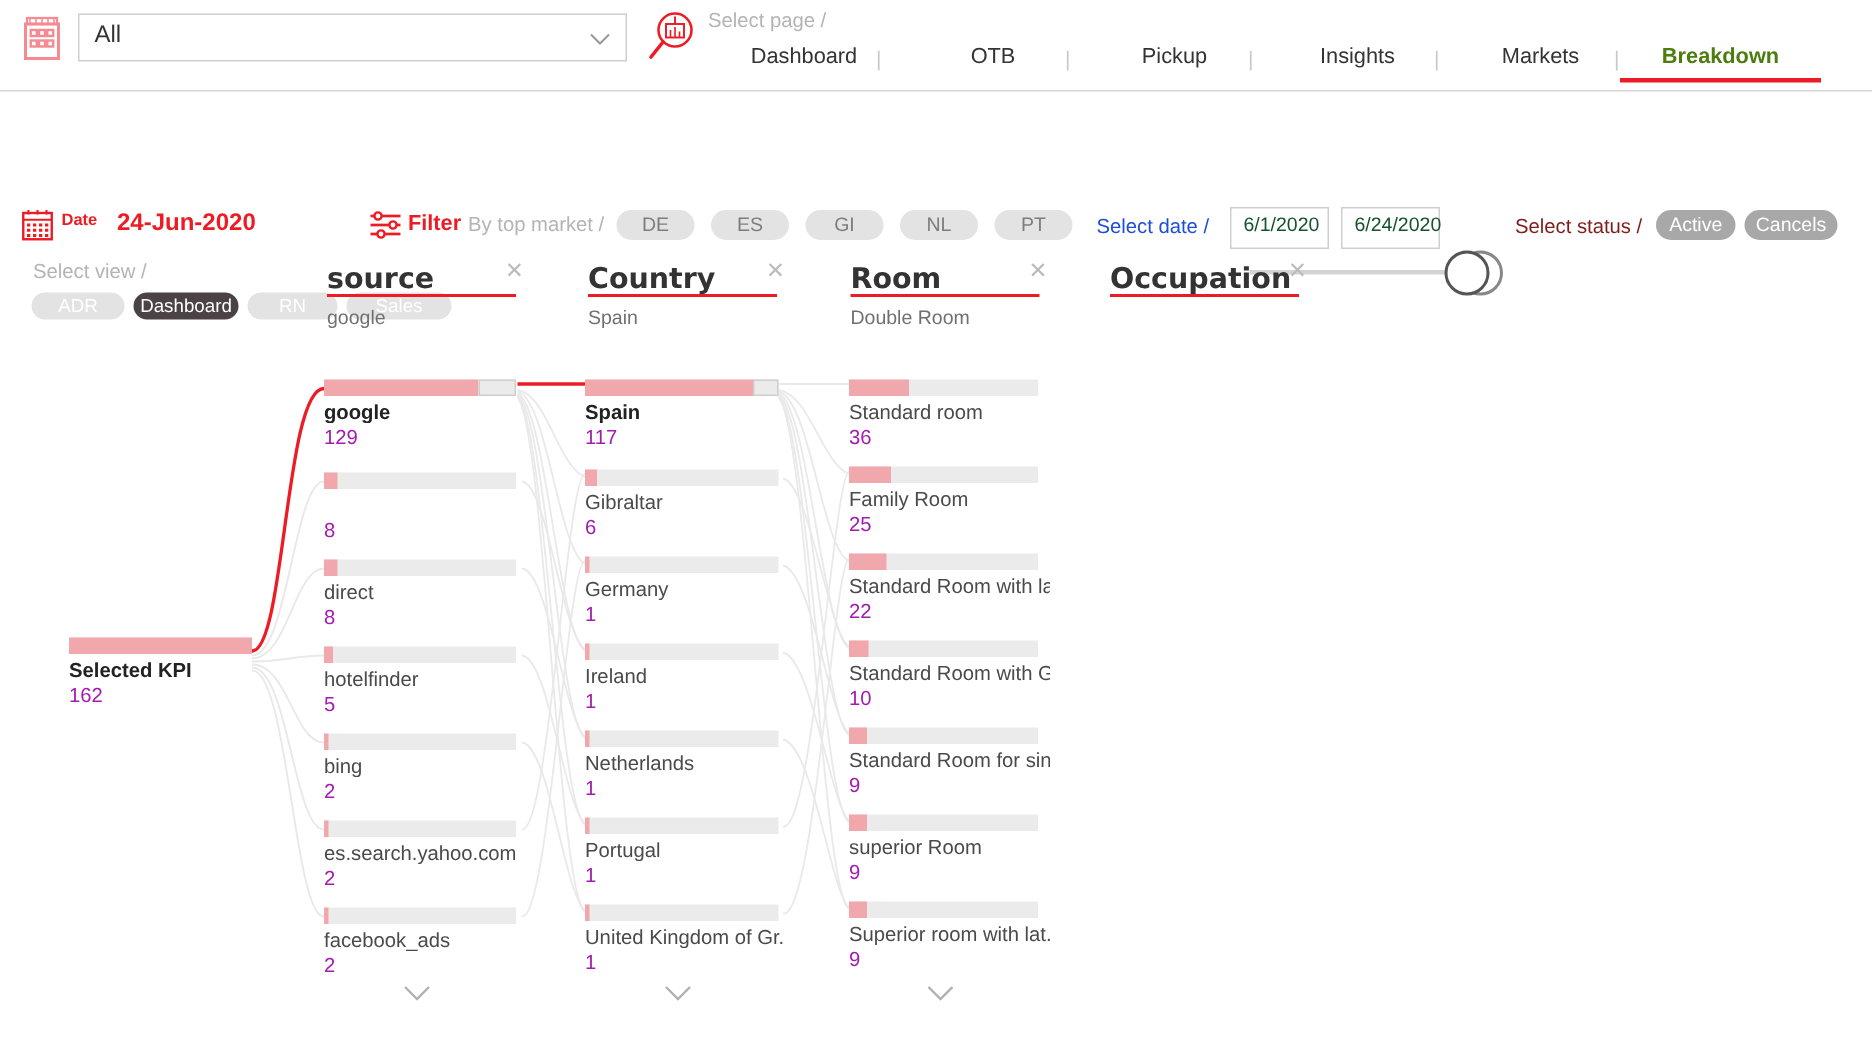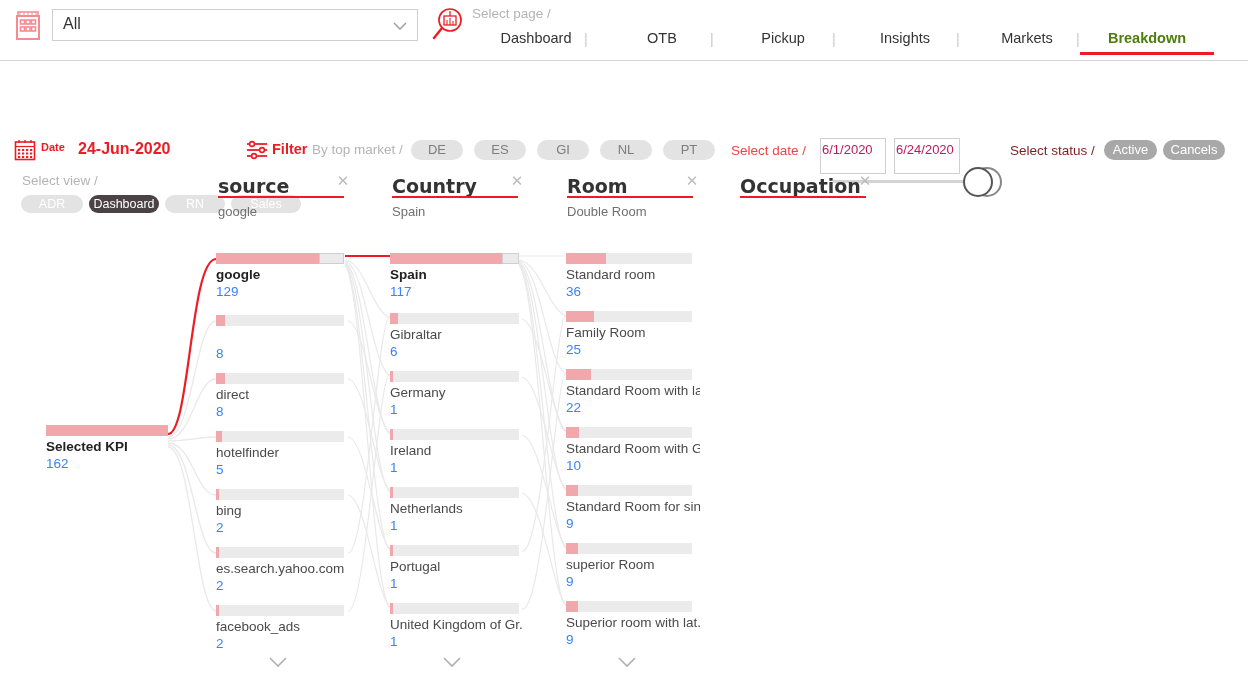--- a/index.html
+++ b/index.html
@@ -79,27 +79,27 @@
   }
   .pill {
     position: absolute; top: 79px; height: 20px;
     border-radius: 10px; background: #e3e3e3;
     font-size: 13px; color: #7d7d7d;
     text-align: center; line-height: 20px;
     cursor: pointer;
   }
   #select-date-label {
     position: absolute; left: 731px; top: 82px;
-    font-size: 13.5px; color: #ef4444;
+    font-size: 13.5px; color: #1d4ed8;
   }
   .datebox {
-    position: absolute; top: 77px; width: 66px; height: 36px;
+    position: absolute; top: 77px; width: 66px; height: 28px;
     border: 1px solid #cfcfcf; background: #fff;
-    font-size: 13px; color: #be185d;
-    padding: 3px 0 0 1px;
+    font-size: 13px; color: #14532d;
+    padding: 3px 0 0 8px;
   }
   #select-status-label {
     position: absolute; left: 1010px; top: 82px;
     font-size: 13.5px; color: #7f1d1d;
   }
   .statuspill {
     position: absolute; top: 79px; height: 20px;
     border-radius: 10px; background: #a8a8a8;
     font-size: 13px; color: #ffffff;
     text-align: center; line-height: 20px;
@@ -167,21 +167,21 @@
     position: absolute; top: 0; height: 11px; background: #ebebeb;
     border: 1px solid #cfcfcf;
   }
   .node .lbl {
     position: absolute; left: 0; top: 14px;
     font-size: 13.5px; color: #4a4a4a;
     white-space: nowrap; overflow: hidden;
   }
   .node .val {
     position: absolute; left: 0; top: 31px;
-    font-size: 13.5px; color: #3b82f6;
+    font-size: 13.5px; color: #a21caf;
   }
   .node.strong .lbl { font-weight: bold; color: #222; }
 
   .chev-more {
     position: absolute; width: 22px; height: 14px; cursor: pointer;
   }
 
   svg.links { position: absolute; left: 0; top: 0; width: 1248px; height: 533px; pointer-events: none; }
 </style>
 </head>

